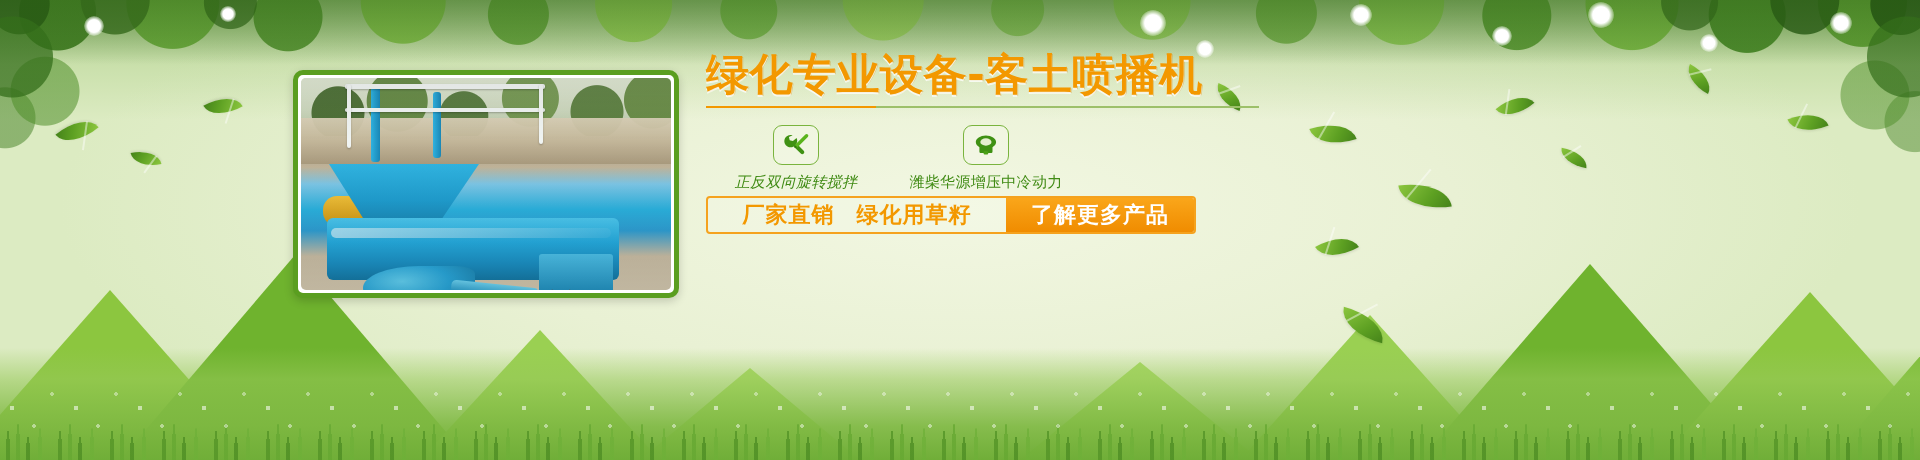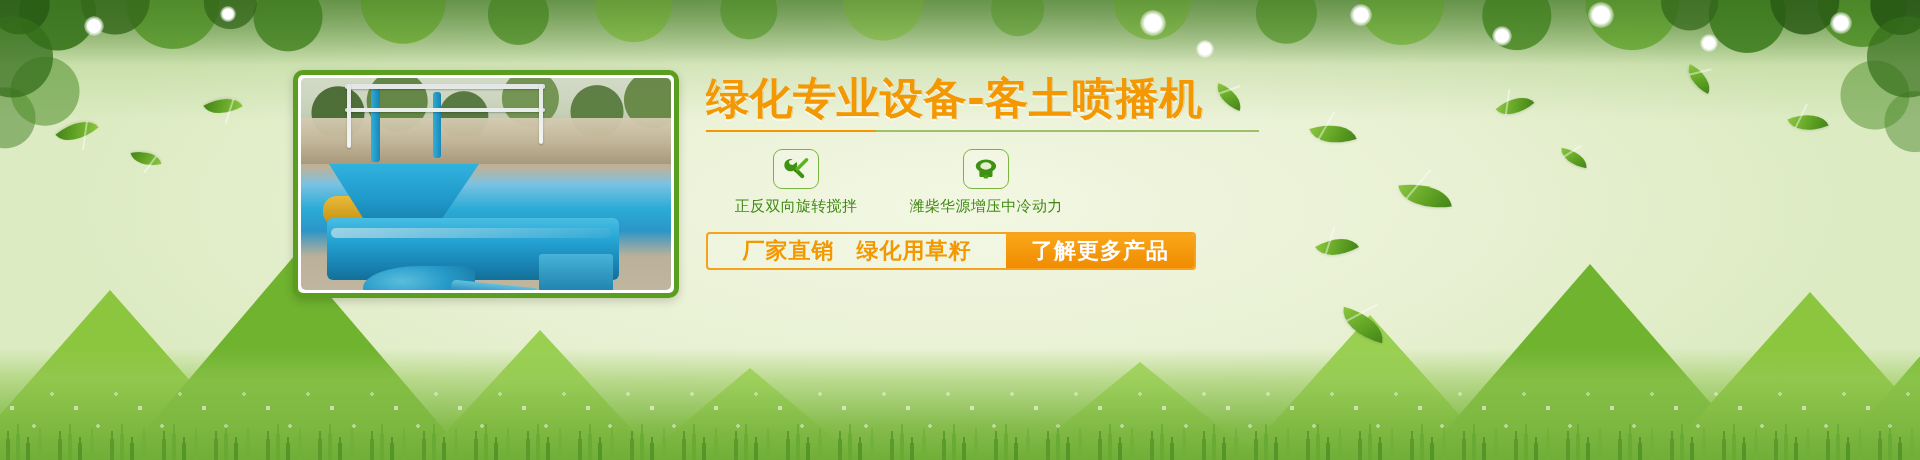--- a/index.html
+++ b/index.html
@@ -187,21 +187,21 @@
     left:132px; top:14px; width:8px; height:66px;
     background:linear-gradient(90deg,#2fb2e0,#1a87b6); border-radius:3px;
   }
   .photo-shade {
     left:0; top:0; width:100%; height:100%;
     background:linear-gradient(180deg, rgba(0,0,0,.06) 0%, rgba(0,0,0,0) 30%, rgba(0,0,0,.10) 100%);
   }
 
   
   .content {
-    position:absolute; left:706px; top:76px; width:560px;
+    position:absolute; left:706px; top:52px; width:560px;
   }
   .title {
     font-size:43px; font-weight:700; letter-spacing:.5px;
     color:#f39800; line-height:1.05;
     text-shadow:0 2px 0 rgba(255,255,255,.75), 1px 1px 0 rgba(214,132,0,.35);
     white-space:nowrap;
   }
   .divider {
     margin-top:9px; height:2px; width:553px; position:relative; background:#9dc06a;
   }
@@ -212,35 +212,35 @@
     margin-top:9px;
     font-size:21px; line-height:1.32; color:#3f4a3a; letter-spacing:.2px;
     white-space:nowrap;
   }
 
   .features {
     margin-top:17px; display:flex; align-items:flex-start; gap:0;
   }
   .feature { text-align:center; }
   .f1 { width:95px; }
-  .f2 { width:180px; }
+  .f2 { width:180px;font-style:italic; }
   .f3 { width:200px; }
   .icon-box {
     width:46px; height:40px; margin:0 auto;
     border:1.5px solid #7ab43e; border-radius:9px;
     background:rgba(255,255,255,.18);
     display:flex; align-items:center; justify-content:center;
   }
   .icon-box svg { display:block; }
   .f-label {
     margin-top:8px; font-size:15px; color:#3f8a13; letter-spacing:.3px; white-space:nowrap;
   }
 
   .cta-row {
-    margin-top:16px; display:flex; align-items:stretch;
+    margin-top:4px; display:flex; align-items:stretch;
     width:490px; height:38px;
     border:2px solid #f5a21e; border-radius:4px;
     background:rgba(255,255,255,.12);
     overflow:hidden;
   }
   .cta-text {
     flex:1; display:flex; align-items:center; justify-content:center;
     gap:22px;
     font-size:22px; font-weight:700; color:#f39800; letter-spacing:1px;
     white-space:nowrap;

